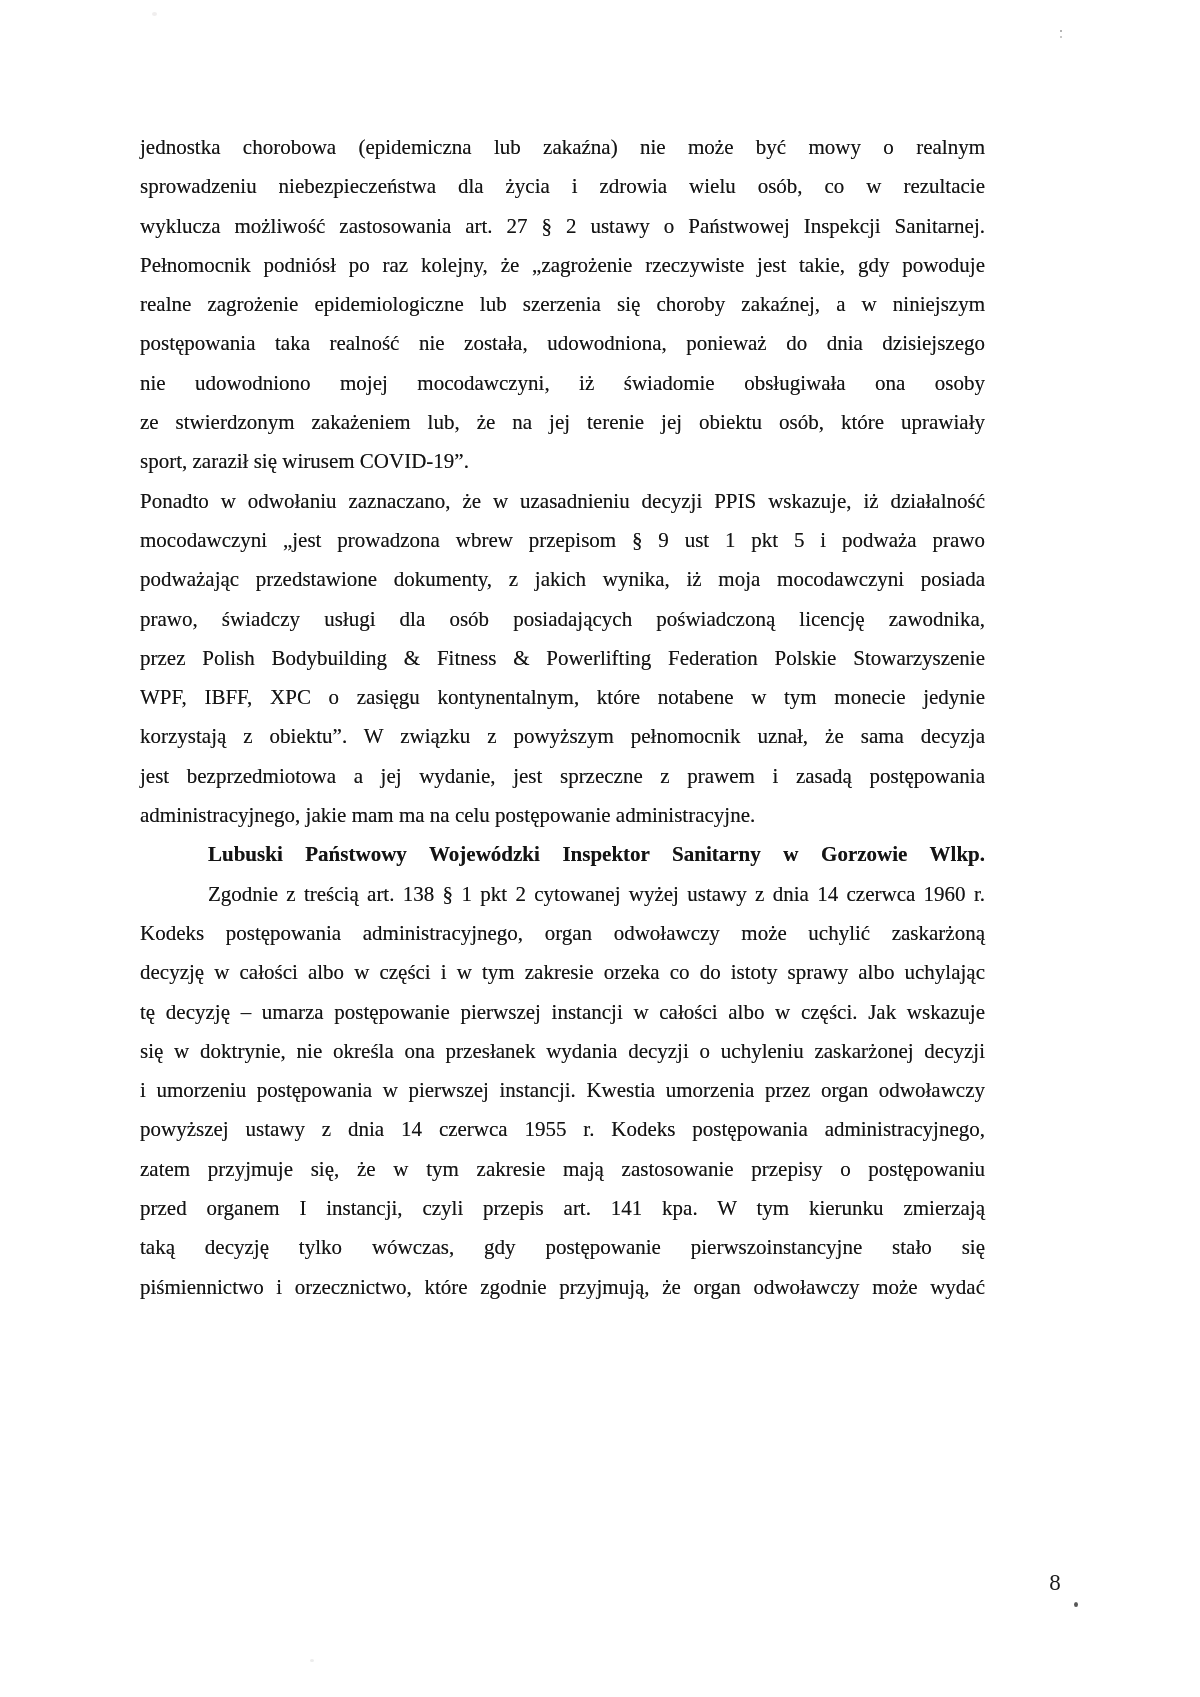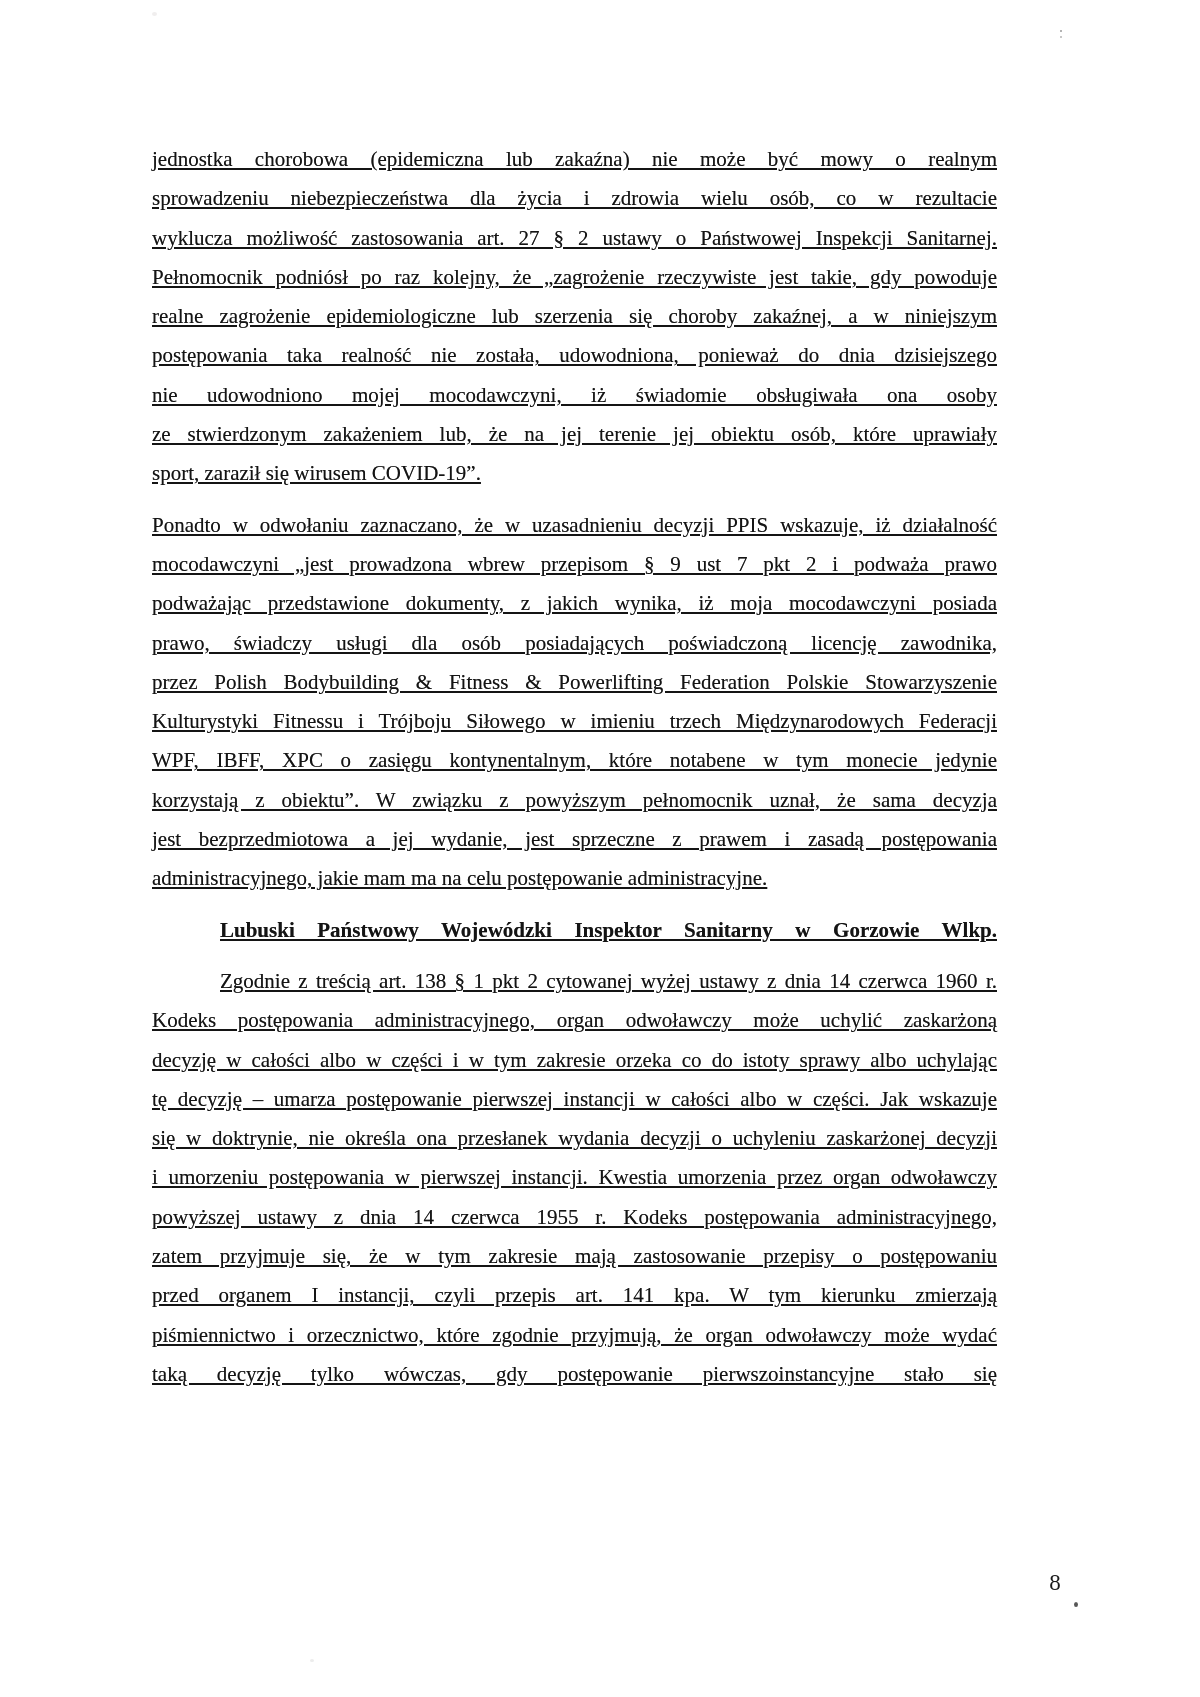--- a/index.html
+++ b/index.html
@@ -19,21 +19,21 @@
   .textblock {
     position: absolute;
     left: 140px;
     top: 128px;
     width: 845px;
     font-size: 21px;
     line-height: 39.3px;
     
     text-shadow: 0 0 0.5px rgba(20,20,20,0.55);
   }
-  .paragraph { margin: 12px; padding: 0; text-decoration: underline; }
+  .paragraph { margin: 0; padding: 0; }
   .paragraph.bold { font-weight: bold; }
   .line {
     width: 845px;
     height: 39.3px;
     overflow: visible;
     white-space: normal;
   }
   
   .line.jl {
     text-align: justify;
@@ -74,45 +74,44 @@
         <div class="line jl">wyklucza możliwość zastosowania art. 27 § 2 ustawy o Państwowej Inspekcji Sanitarnej.</div>
         <div class="line jl">Pełnomocnik podniósł po raz kolejny, że „zagrożenie rzeczywiste jest takie, gdy powoduje</div>
         <div class="line jl">realne zagrożenie epidemiologiczne lub szerzenia się choroby zakaźnej, a w niniejszym</div>
         <div class="line jl">postępowania taka realność nie została, udowodniona, ponieważ do dnia dzisiejszego</div>
         <div class="line jl">nie udowodniono mojej mocodawczyni, iż świadomie obsługiwała ona osoby</div>
         <div class="line jl">ze stwierdzonym zakażeniem lub, że na jej terenie jej obiektu osób, które uprawiały</div>
         <div class="line ll">sport, zaraził się wirusem COVID-19”.</div>
       </div>
       <div class="paragraph">
         <div class="line jl">Ponadto w odwołaniu zaznaczano, że w uzasadnieniu decyzji PPIS wskazuje, iż działalność</div>
-        <div class="line jl">mocodawczyni „jest prowadzona wbrew przepisom § 9 ust 7 pkt 2 i podważa prawo</div>
+        <div class="line jl">mocodawczyni „jest prowadzona wbrew przepisom § 9 ust 1 pkt 5 i podważa prawo</div>
         <div class="line jl">podważając przedstawione dokumenty, z jakich wynika, iż moja mocodawczyni posiada</div>
         <div class="line jl">prawo, świadczy usługi dla osób posiadających poświadczoną licencję zawodnika,</div>
         <div class="line jl">przez Polish Bodybuilding &amp; Fitness &amp; Powerlifting Federation Polskie Stowarzyszenie</div>
-        <div class="line jl">Kulturystyki Fitnessu i Trójboju Siłowego w imieniu trzech Międzynarodowych Federacji</div>
         <div class="line jl">WPF, IBFF, XPC o zasięgu kontynentalnym, które notabene w tym monecie jedynie</div>
         <div class="line jl">korzystają z obiektu”. W związku z powyższym pełnomocnik uznał, że sama decyzja</div>
         <div class="line jl">jest bezprzedmiotowa a jej wydanie, jest sprzeczne z prawem i zasadą postępowania</div>
         <div class="line ll">administracyjnego, jakie mam ma na celu postępowanie administracyjne.</div>
       </div>
       <div class="paragraph bold">
         <div class="line jl ind">Lubuski Państwowy Wojewódzki Inspektor Sanitarny w Gorzowie Wlkp.</div>
       </div>
       <div class="paragraph">
         <div class="line jl ind">Zgodnie z treścią art. 138 § 1 pkt 2 cytowanej wyżej ustawy z dnia 14 czerwca 1960 r.</div>
         <div class="line jl">Kodeks postępowania administracyjnego, organ odwoławczy może uchylić zaskarżoną</div>
         <div class="line jl">decyzję w całości albo w części i w tym zakresie orzeka co do istoty sprawy albo uchylając</div>
         <div class="line jl">tę decyzję – umarza postępowanie pierwszej instancji w całości albo w części. Jak wskazuje</div>
         <div class="line jl">się w doktrynie, nie określa ona przesłanek wydania decyzji o uchyleniu zaskarżonej decyzji</div>
         <div class="line jl">i umorzeniu postępowania w pierwszej instancji. Kwestia umorzenia przez organ odwoławczy</div>
         <div class="line jl">powyższej ustawy z dnia 14 czerwca 1955 r. Kodeks postępowania administracyjnego,</div>
         <div class="line jl">zatem przyjmuje się, że w tym zakresie mają zastosowanie przepisy o postępowaniu</div>
         <div class="line jl">przed organem I instancji, czyli przepis art. 141 kpa. W tym kierunku zmierzają</div>
+        <div class="line jl">taką decyzję tylko wówczas, gdy postępowanie pierwszoinstancyjne stało się</div>
         <div class="line jl">piśmiennictwo i orzecznictwo, które zgodnie przyjmują, że organ odwoławczy może wydać</div>
-        <div class="line jl">taką decyzję tylko wówczas, gdy postępowanie pierwszoinstancyjne stało się</div>
       </div>
     </div>
 
   <div class="page-number">8</div>
 
   <div class="speck speck-a"></div>
   <div class="speck speck-b"></div>
   <div class="speck speck-c"></div>
   <div class="speck speck-d"></div>
 

